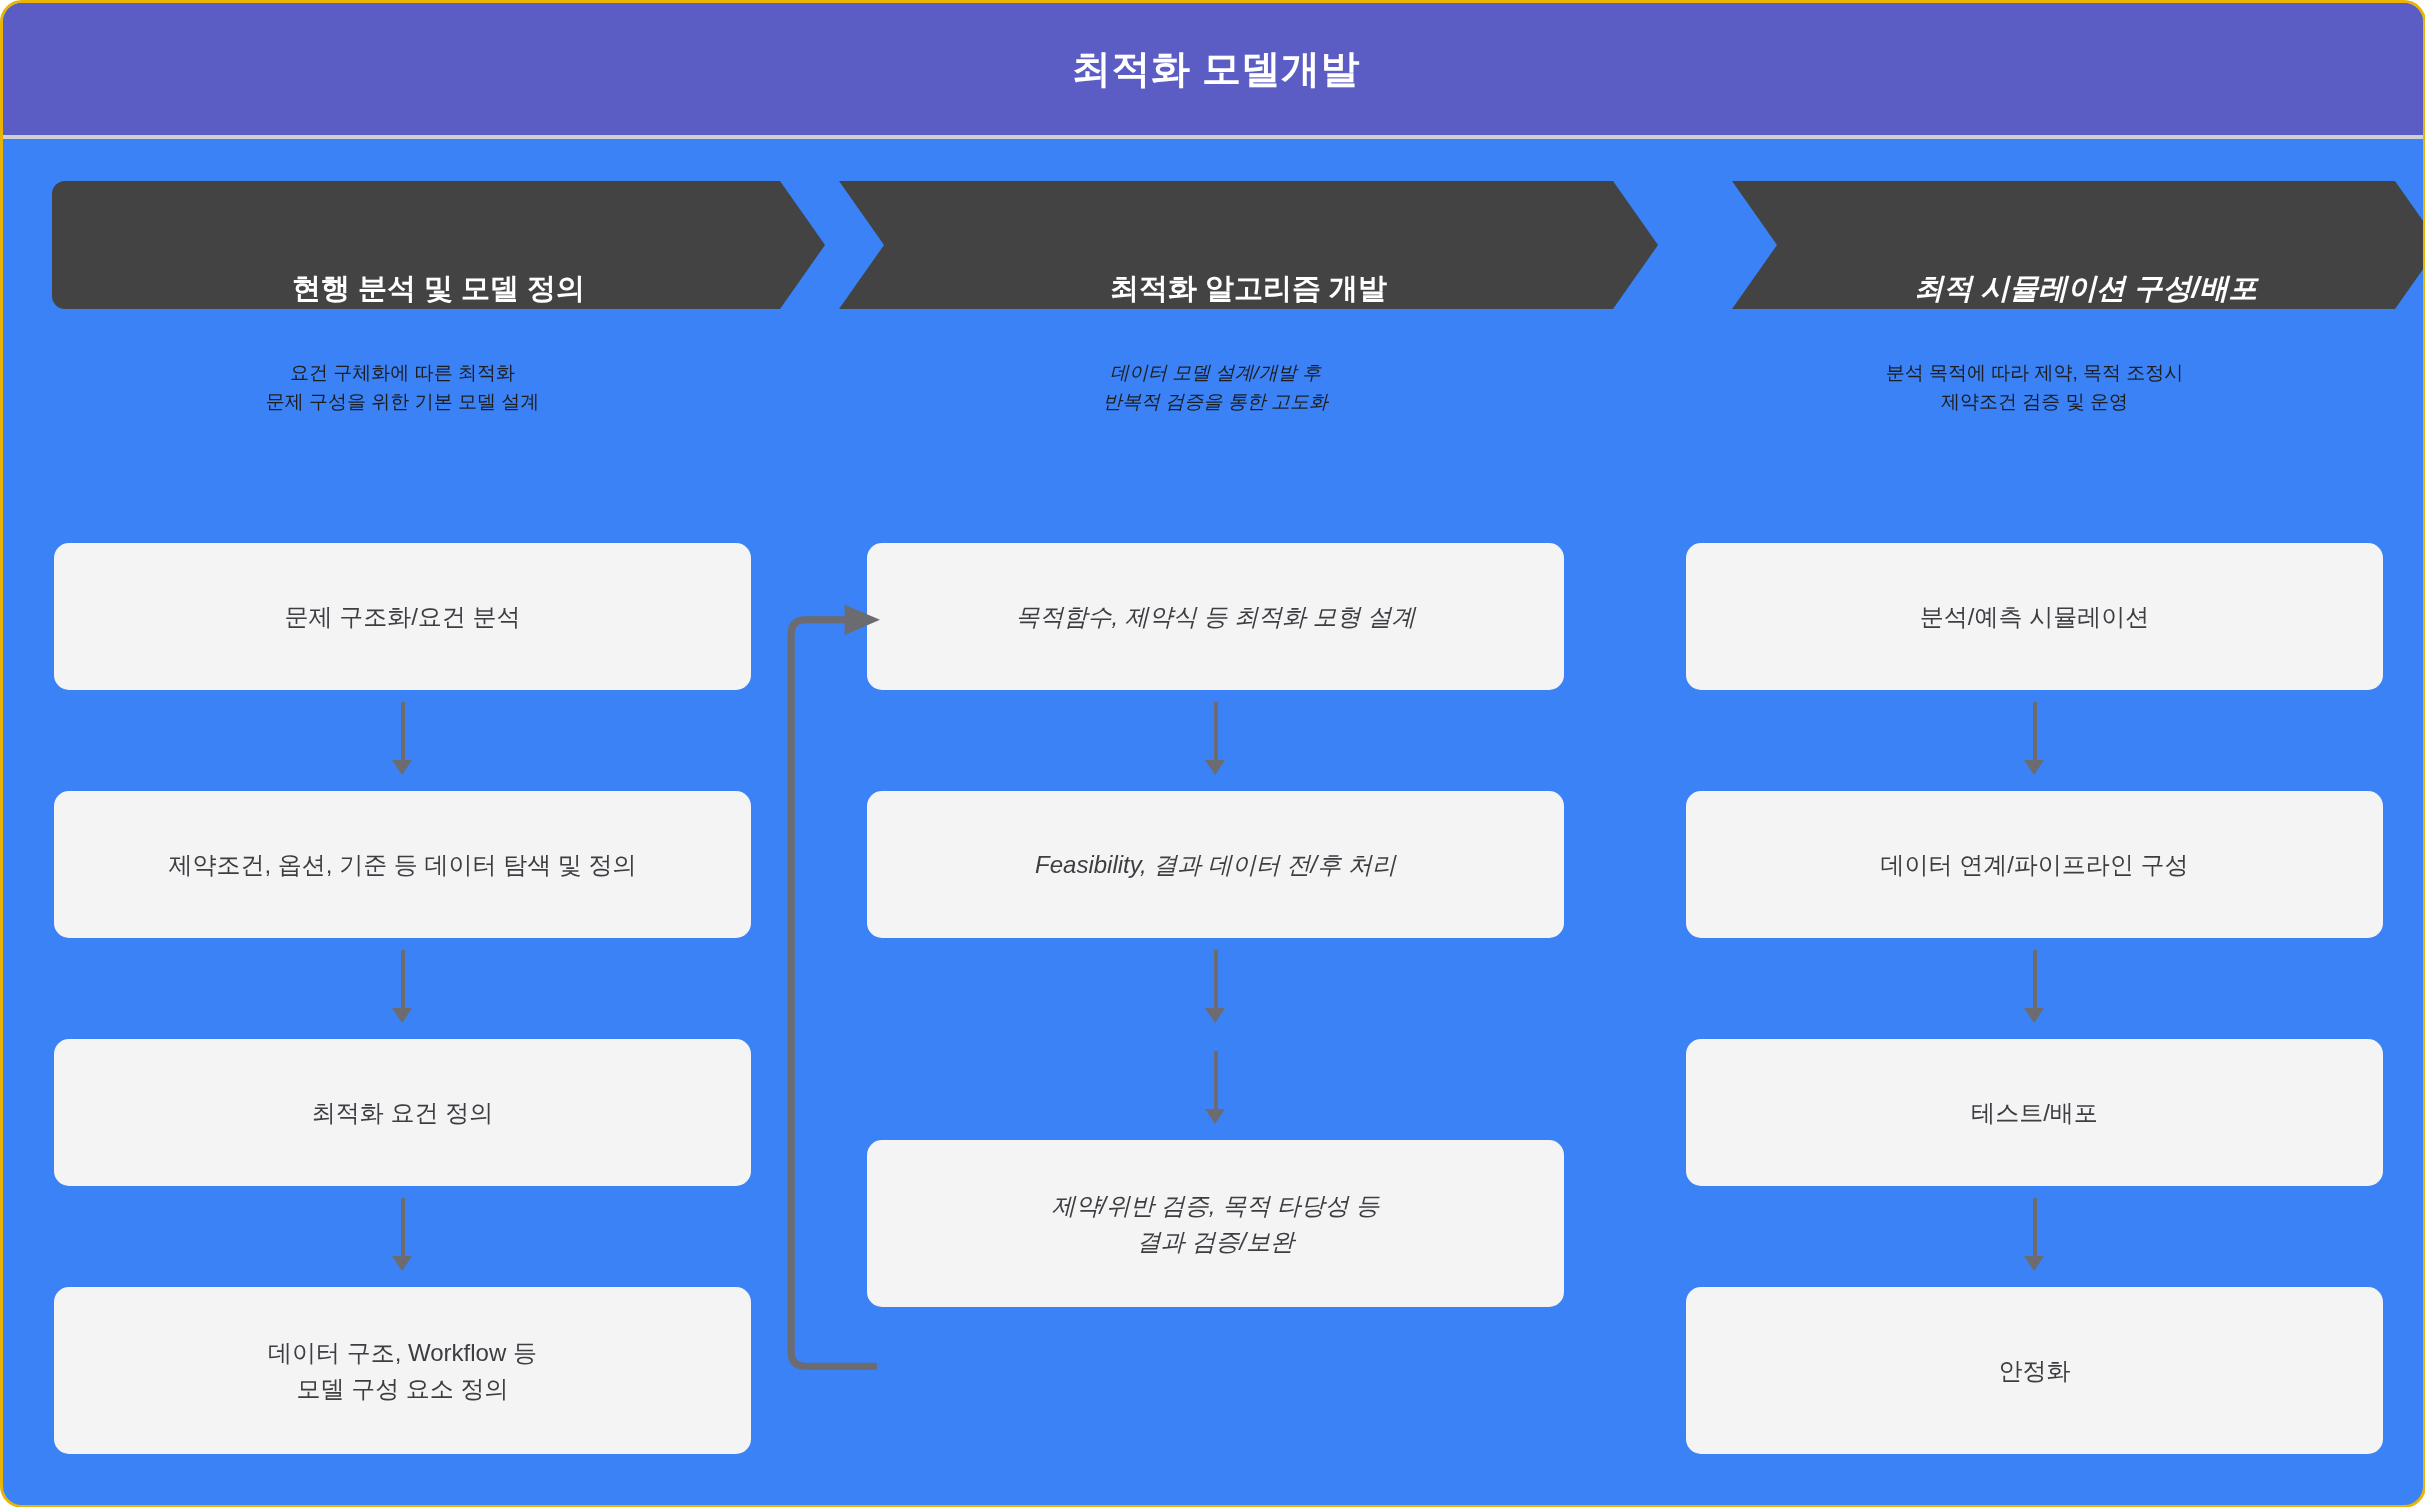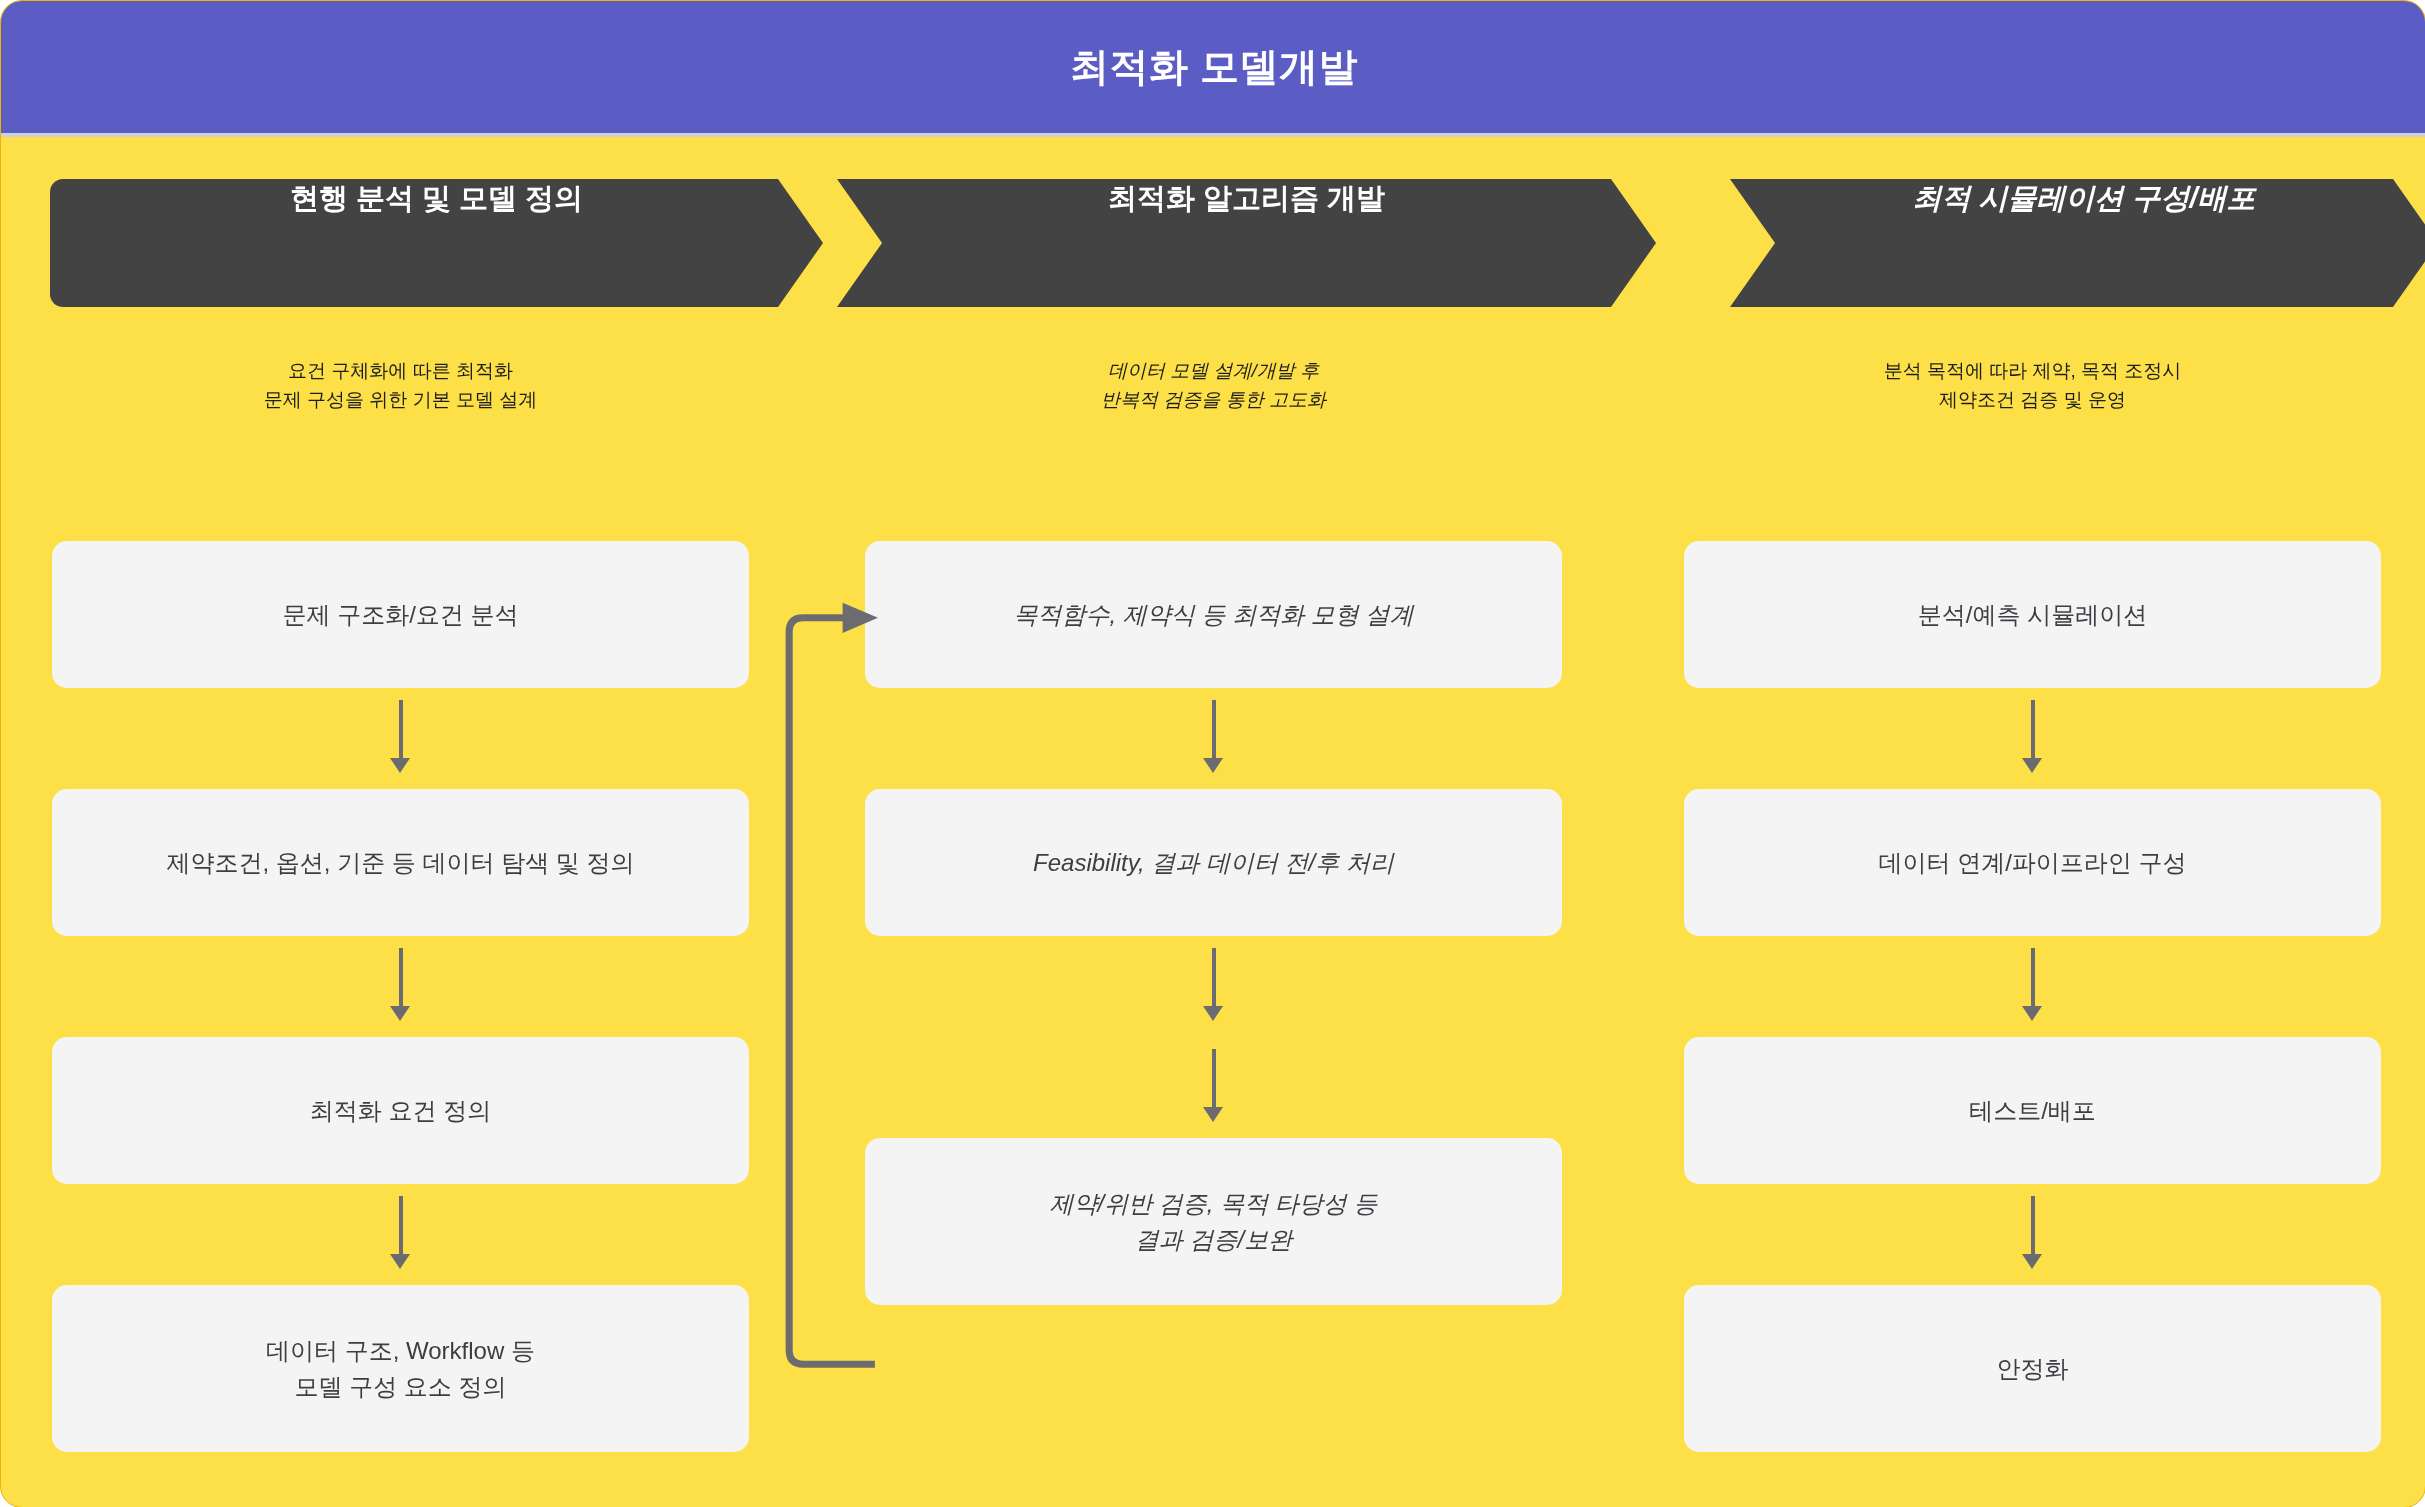--- a/index.html
+++ b/index.html
@@ -7,22 +7,22 @@
     width: 2426px;
     height: 1508px;
     background: #ffffff;
     font-family: "Liberation Sans", "DejaVu Sans", sans-serif;
   }
 
   .card {
     position: relative;
     width: 2426px;
     height: 1508px;
-    background: #fde047;
-    border: 1px solid #eab308;
+    background: #3b82f6;
+    border: 3px solid #eab308;
     border-radius: 22px;
     overflow: hidden;
   }
 
   
   .page-header {
     position: absolute;
     left: 0; top: 0;
     width: 2426px;
     height: 132px;
@@ -52,21 +52,21 @@
     top: 178px;
     width: 2329px;
     height: 128px;
   }
   .chevron {
     position: absolute;
     top: 0;
     height: 128px;
     background: #434343;
     display: flex;
-    align-items: flex-start;
+    align-items: flex-end;
     justify-content: center;
   }
   .chevron-label {
     color: #ffffff;
     font-size: 29px;
     font-weight: bold;
     white-space: nowrap;
   }
   .chevron-1 {
     left: 0;

